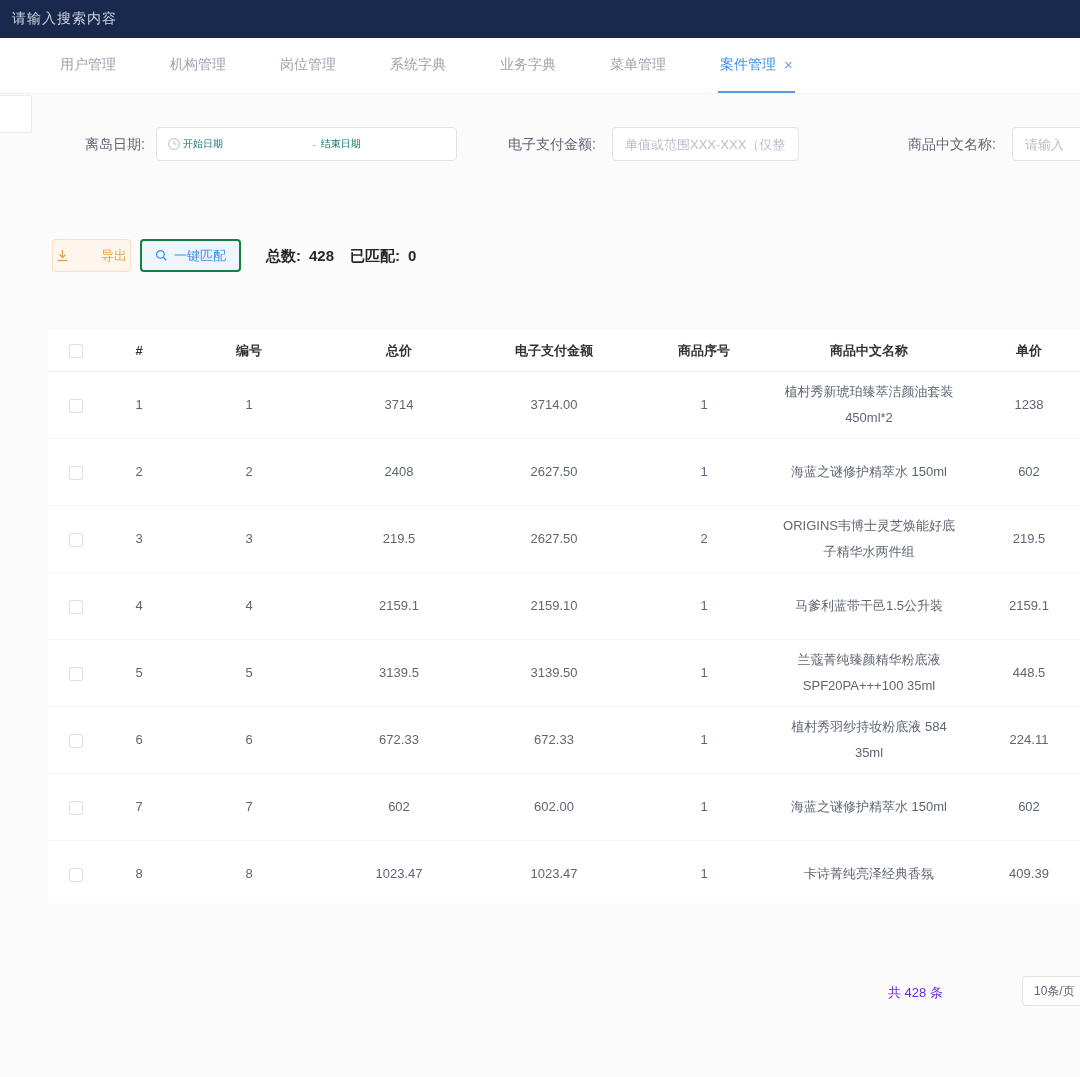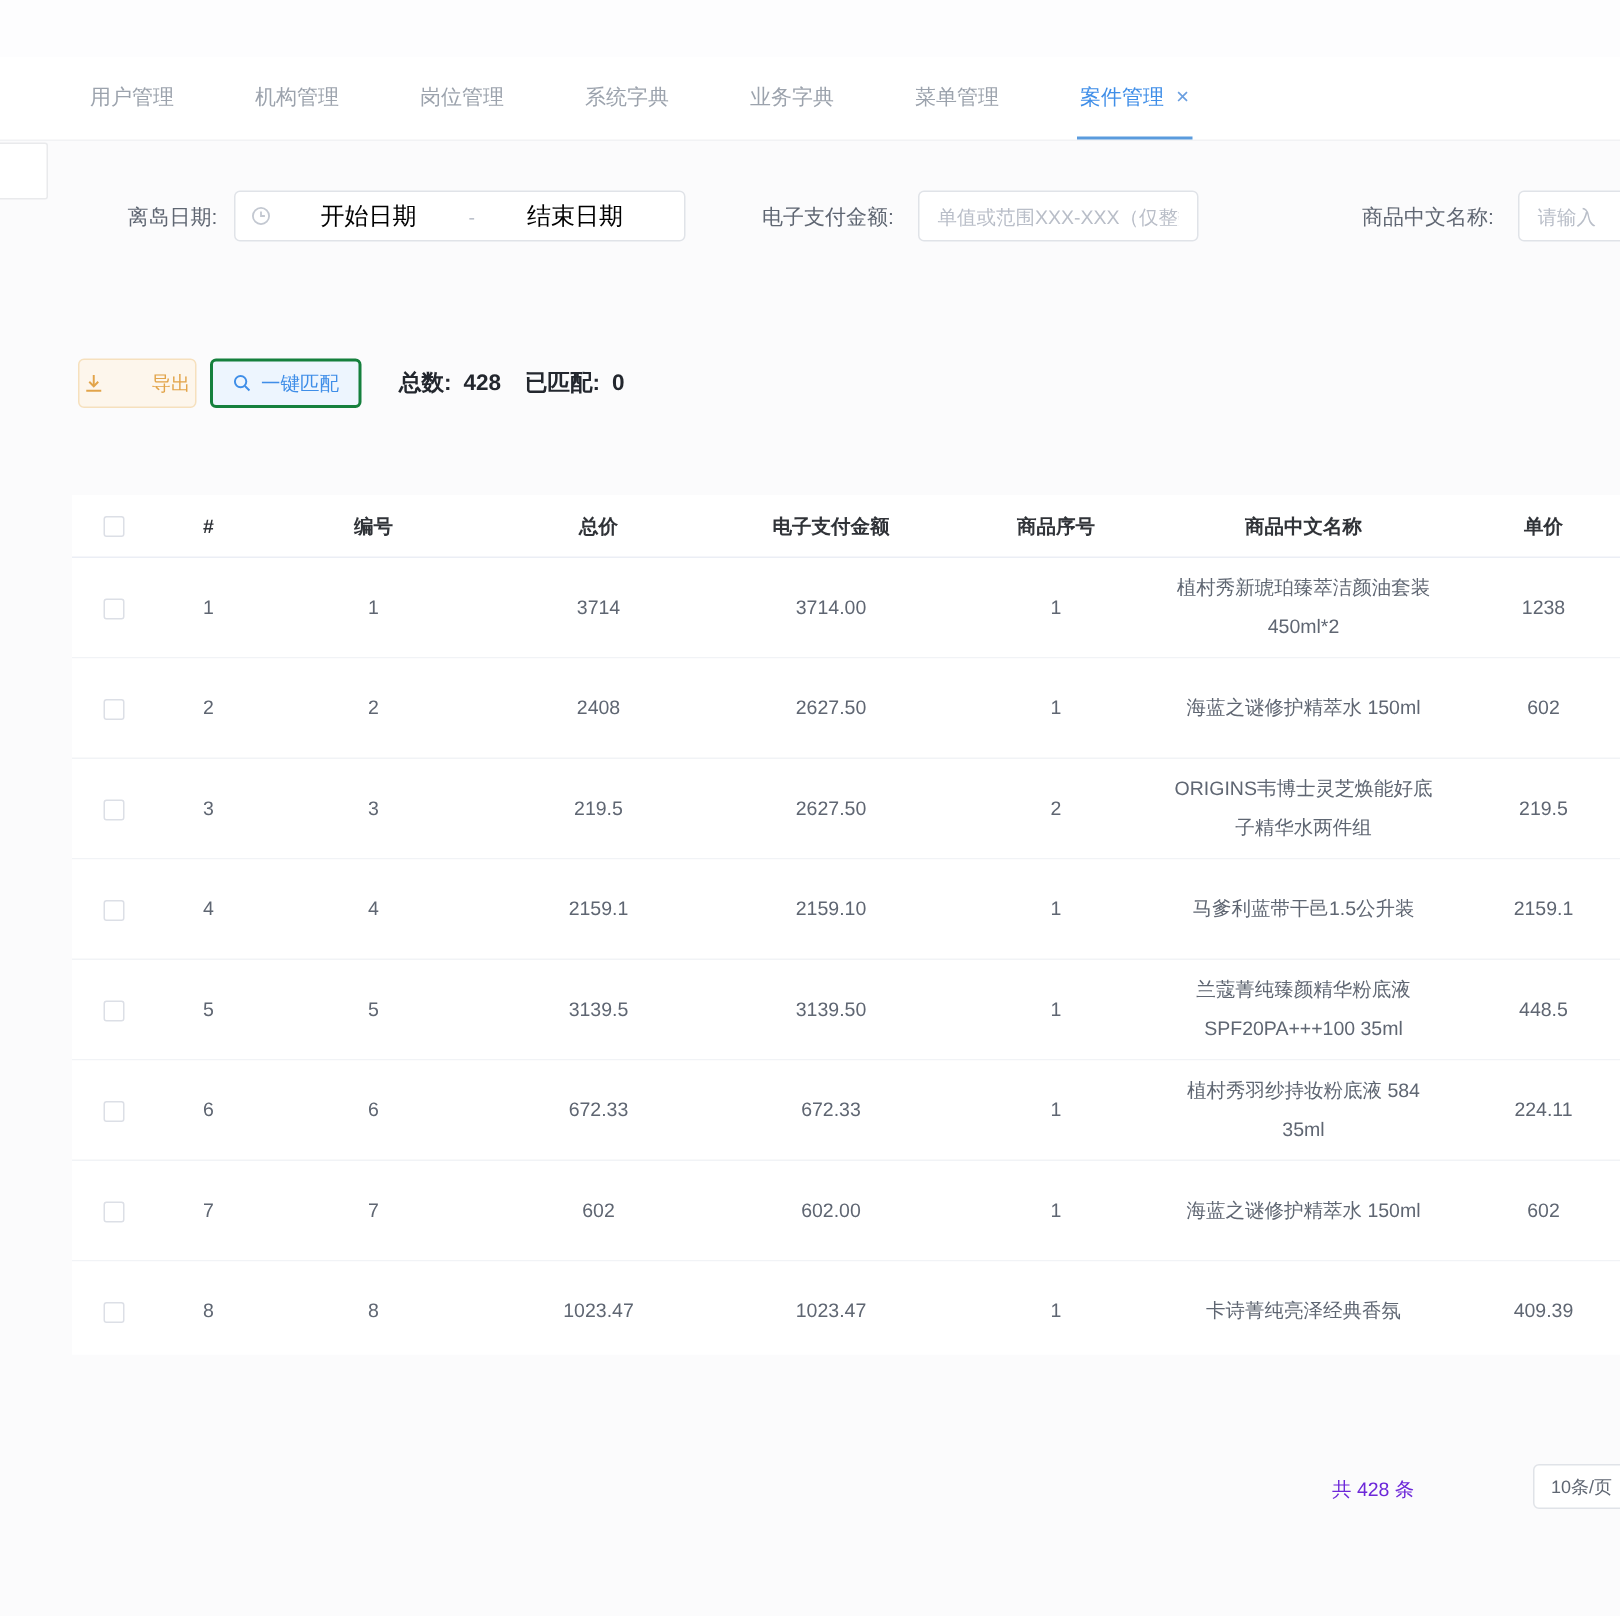--- a/index.html
+++ b/index.html
@@ -28,21 +28,21 @@
   .stub-box { position:absolute; left:-4px; top:95px; width:36px; height:38px;
     background:#ffffff; border:1px solid #e9eaec; border-radius:2px; }
 
   
   .flabel { position:absolute; top:127px; height:34px; line-height:34px;
     font-size:14px; color:#5f6672; }
   .lab-date { left:85px; }  .lab-pay { left:508px; } .lab-prod { left:908px; }
   .inputbox { position:absolute; top:127px; height:34px; background:#ffffff;
     border:1px solid #e0e3e8; border-radius:4px; display:flex; align-items:center; }
   .daterange { left:156px; width:301px; padding:0 10px; }
-  .daterange .ph { flex:1; text-align:center; color:#000000; font-size:16px; }
+  .daterange .ph { flex:1; color:#0f766e; font-size:10px; }
   .daterange .sep { color:#b9bec8; font-size:13px; padding:0 4px; }
   .icon-clock { width:14px; height:14px; flex:0 0 14px; margin-right:2px; }
   input.flt { position:absolute; top:127px; height:34px; background:#ffffff;
     border:1px solid #e0e3e8; border-radius:4px; font-size:13px; color:#5f6672;
     padding:0 12px; outline:none;
     font-family:"Liberation Sans","DejaVu Sans",sans-serif; }
   input.flt::placeholder { color:#b9bec8; }
   .in-pay { left:612px; width:187px; }
   .in-prod { left:1012px; width:110px; }
 
@@ -86,20 +86,23 @@
     font-size:13px; color:#6d28d9; }
   .page-size { position:absolute; left:1022px; top:976px; width:86px; height:30px;
     background:#ffffff; border:1px solid #e0e3e8; border-radius:4px;
     line-height:28px; font-size:12px; color:#5f6672; padding-left:11px; cursor:pointer; }
 </style>
 </head>
 <body>
 
 <div class="app">
 
+  <header class="topbar">
+    <span class="search-ph">请输入搜索内容</span>
+  </header>
 
   <nav class="tabbar">
     <div class="tab">
       <span>用户管理</span>
     </div>
     <div class="tab">
       <span>机构管理</span>
     </div>
     <div class="tab">
       <span>岗位管理</span>

